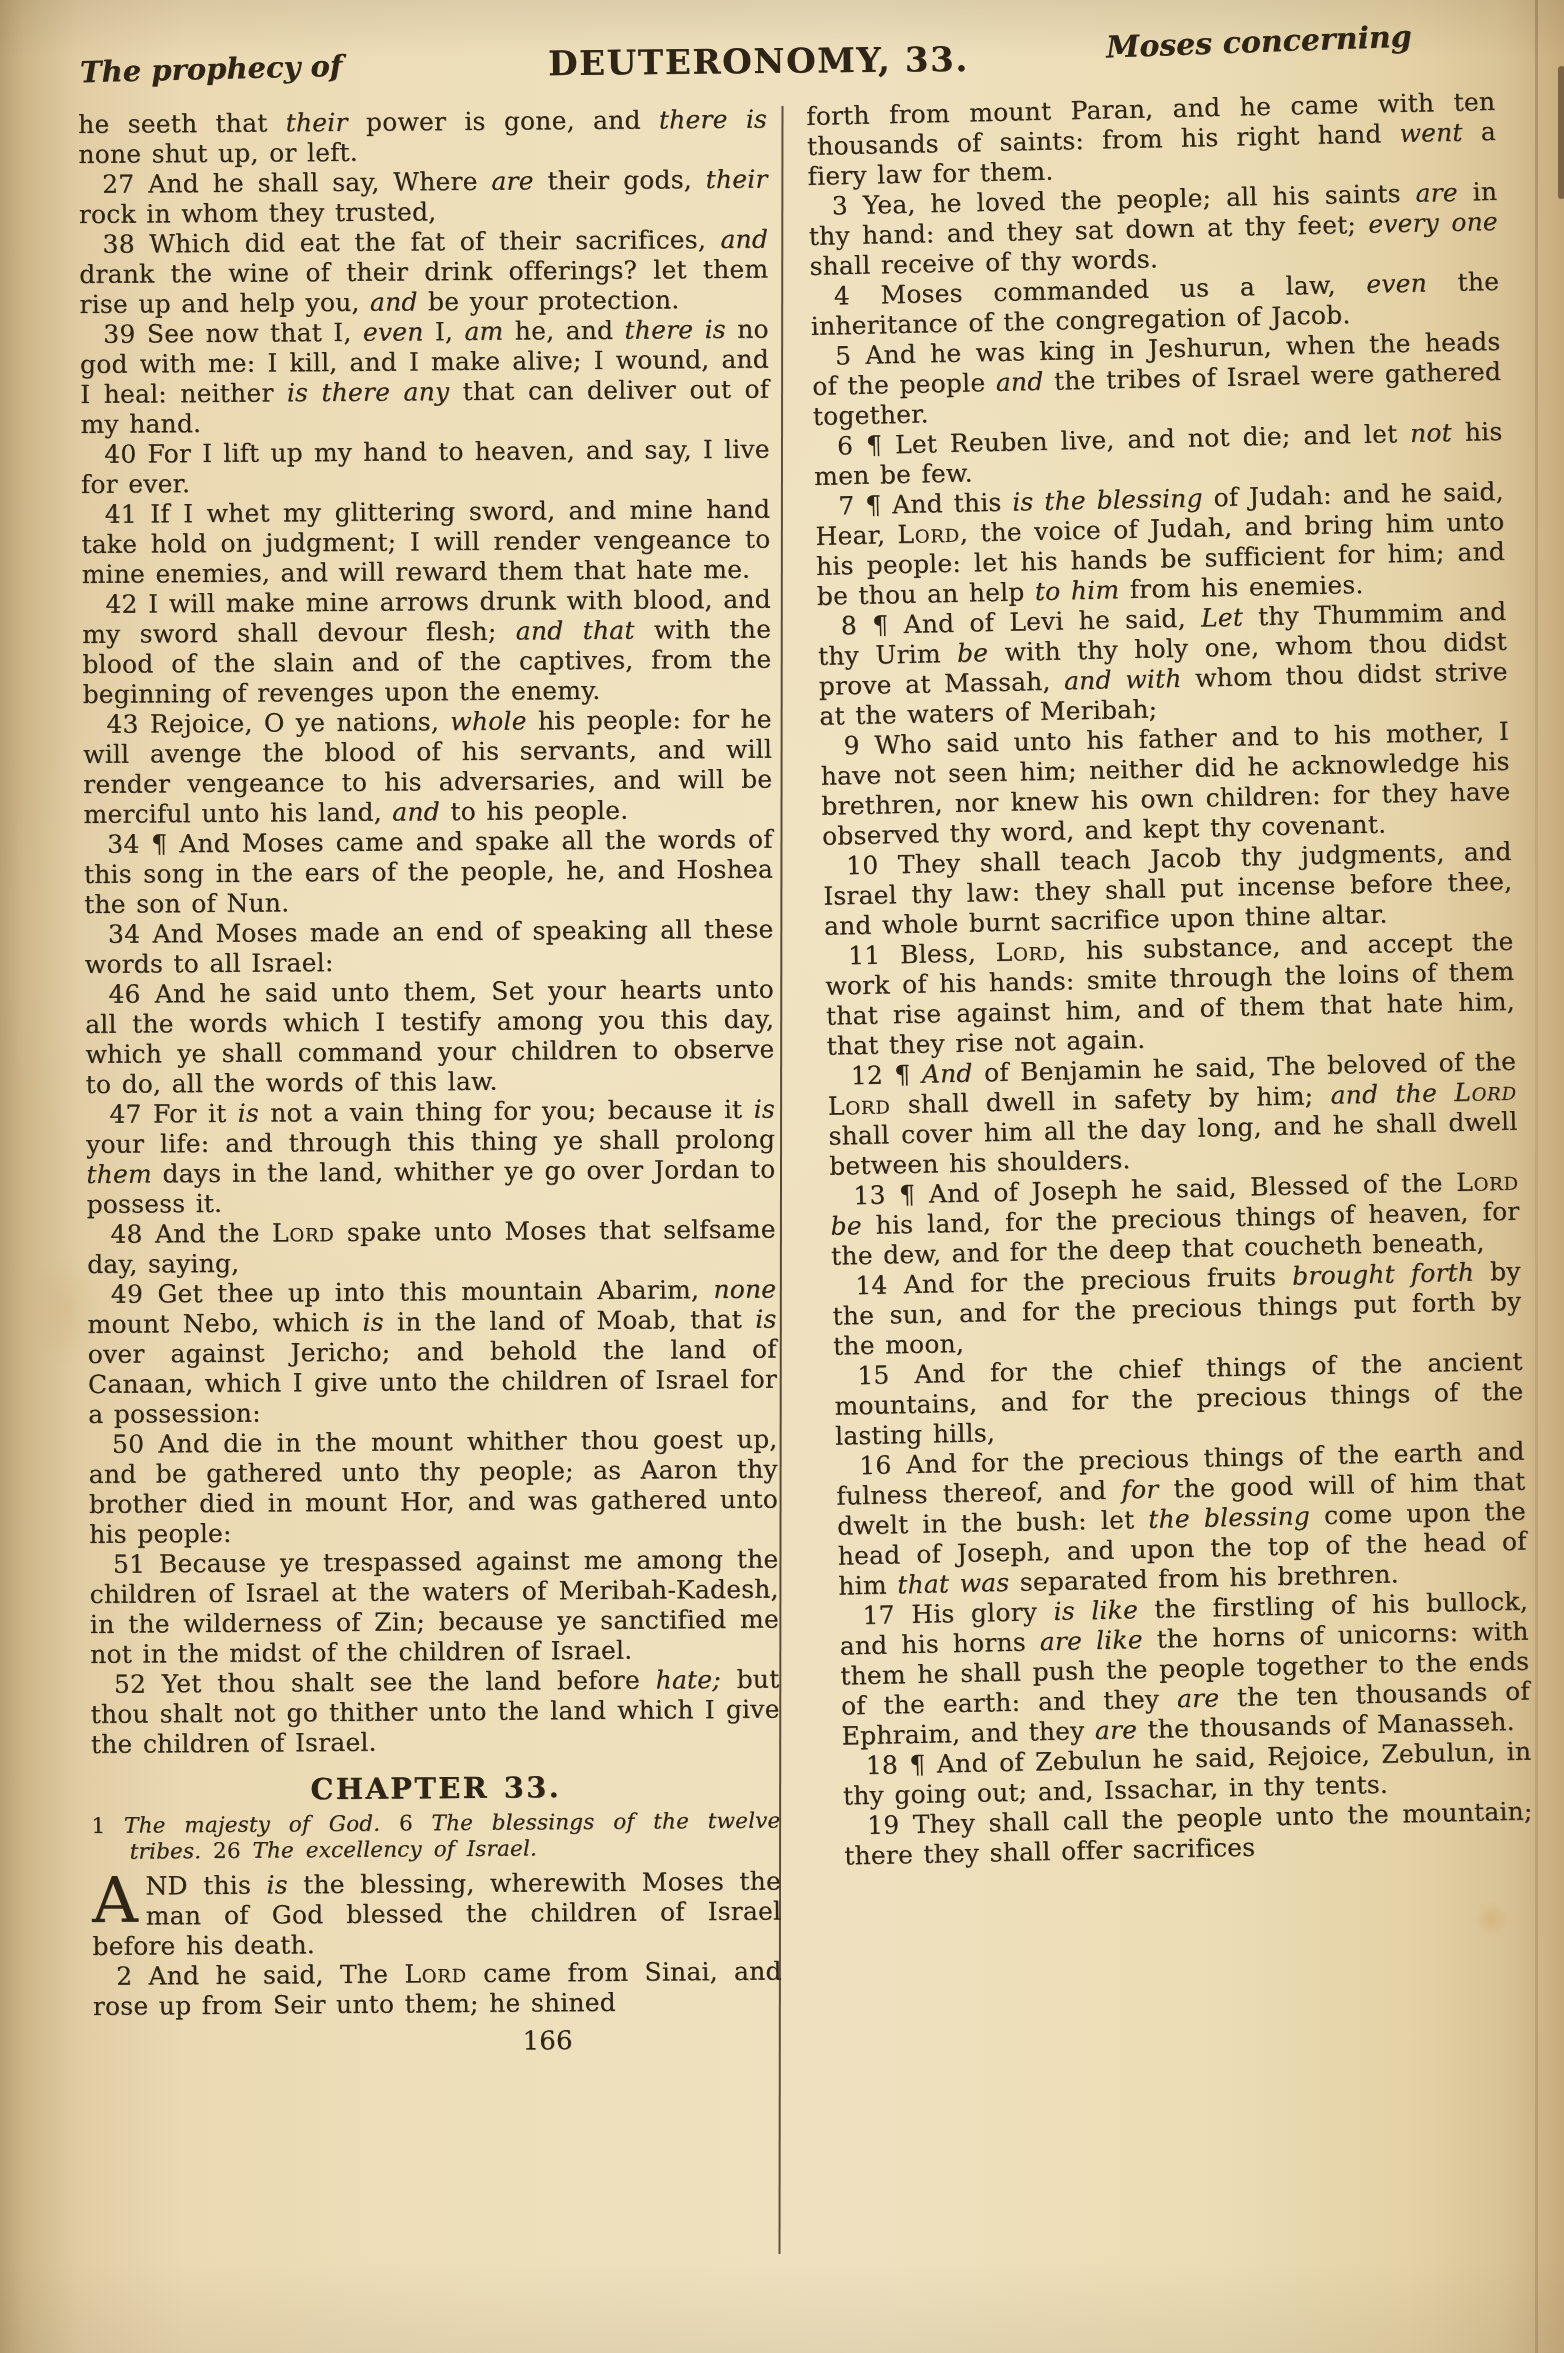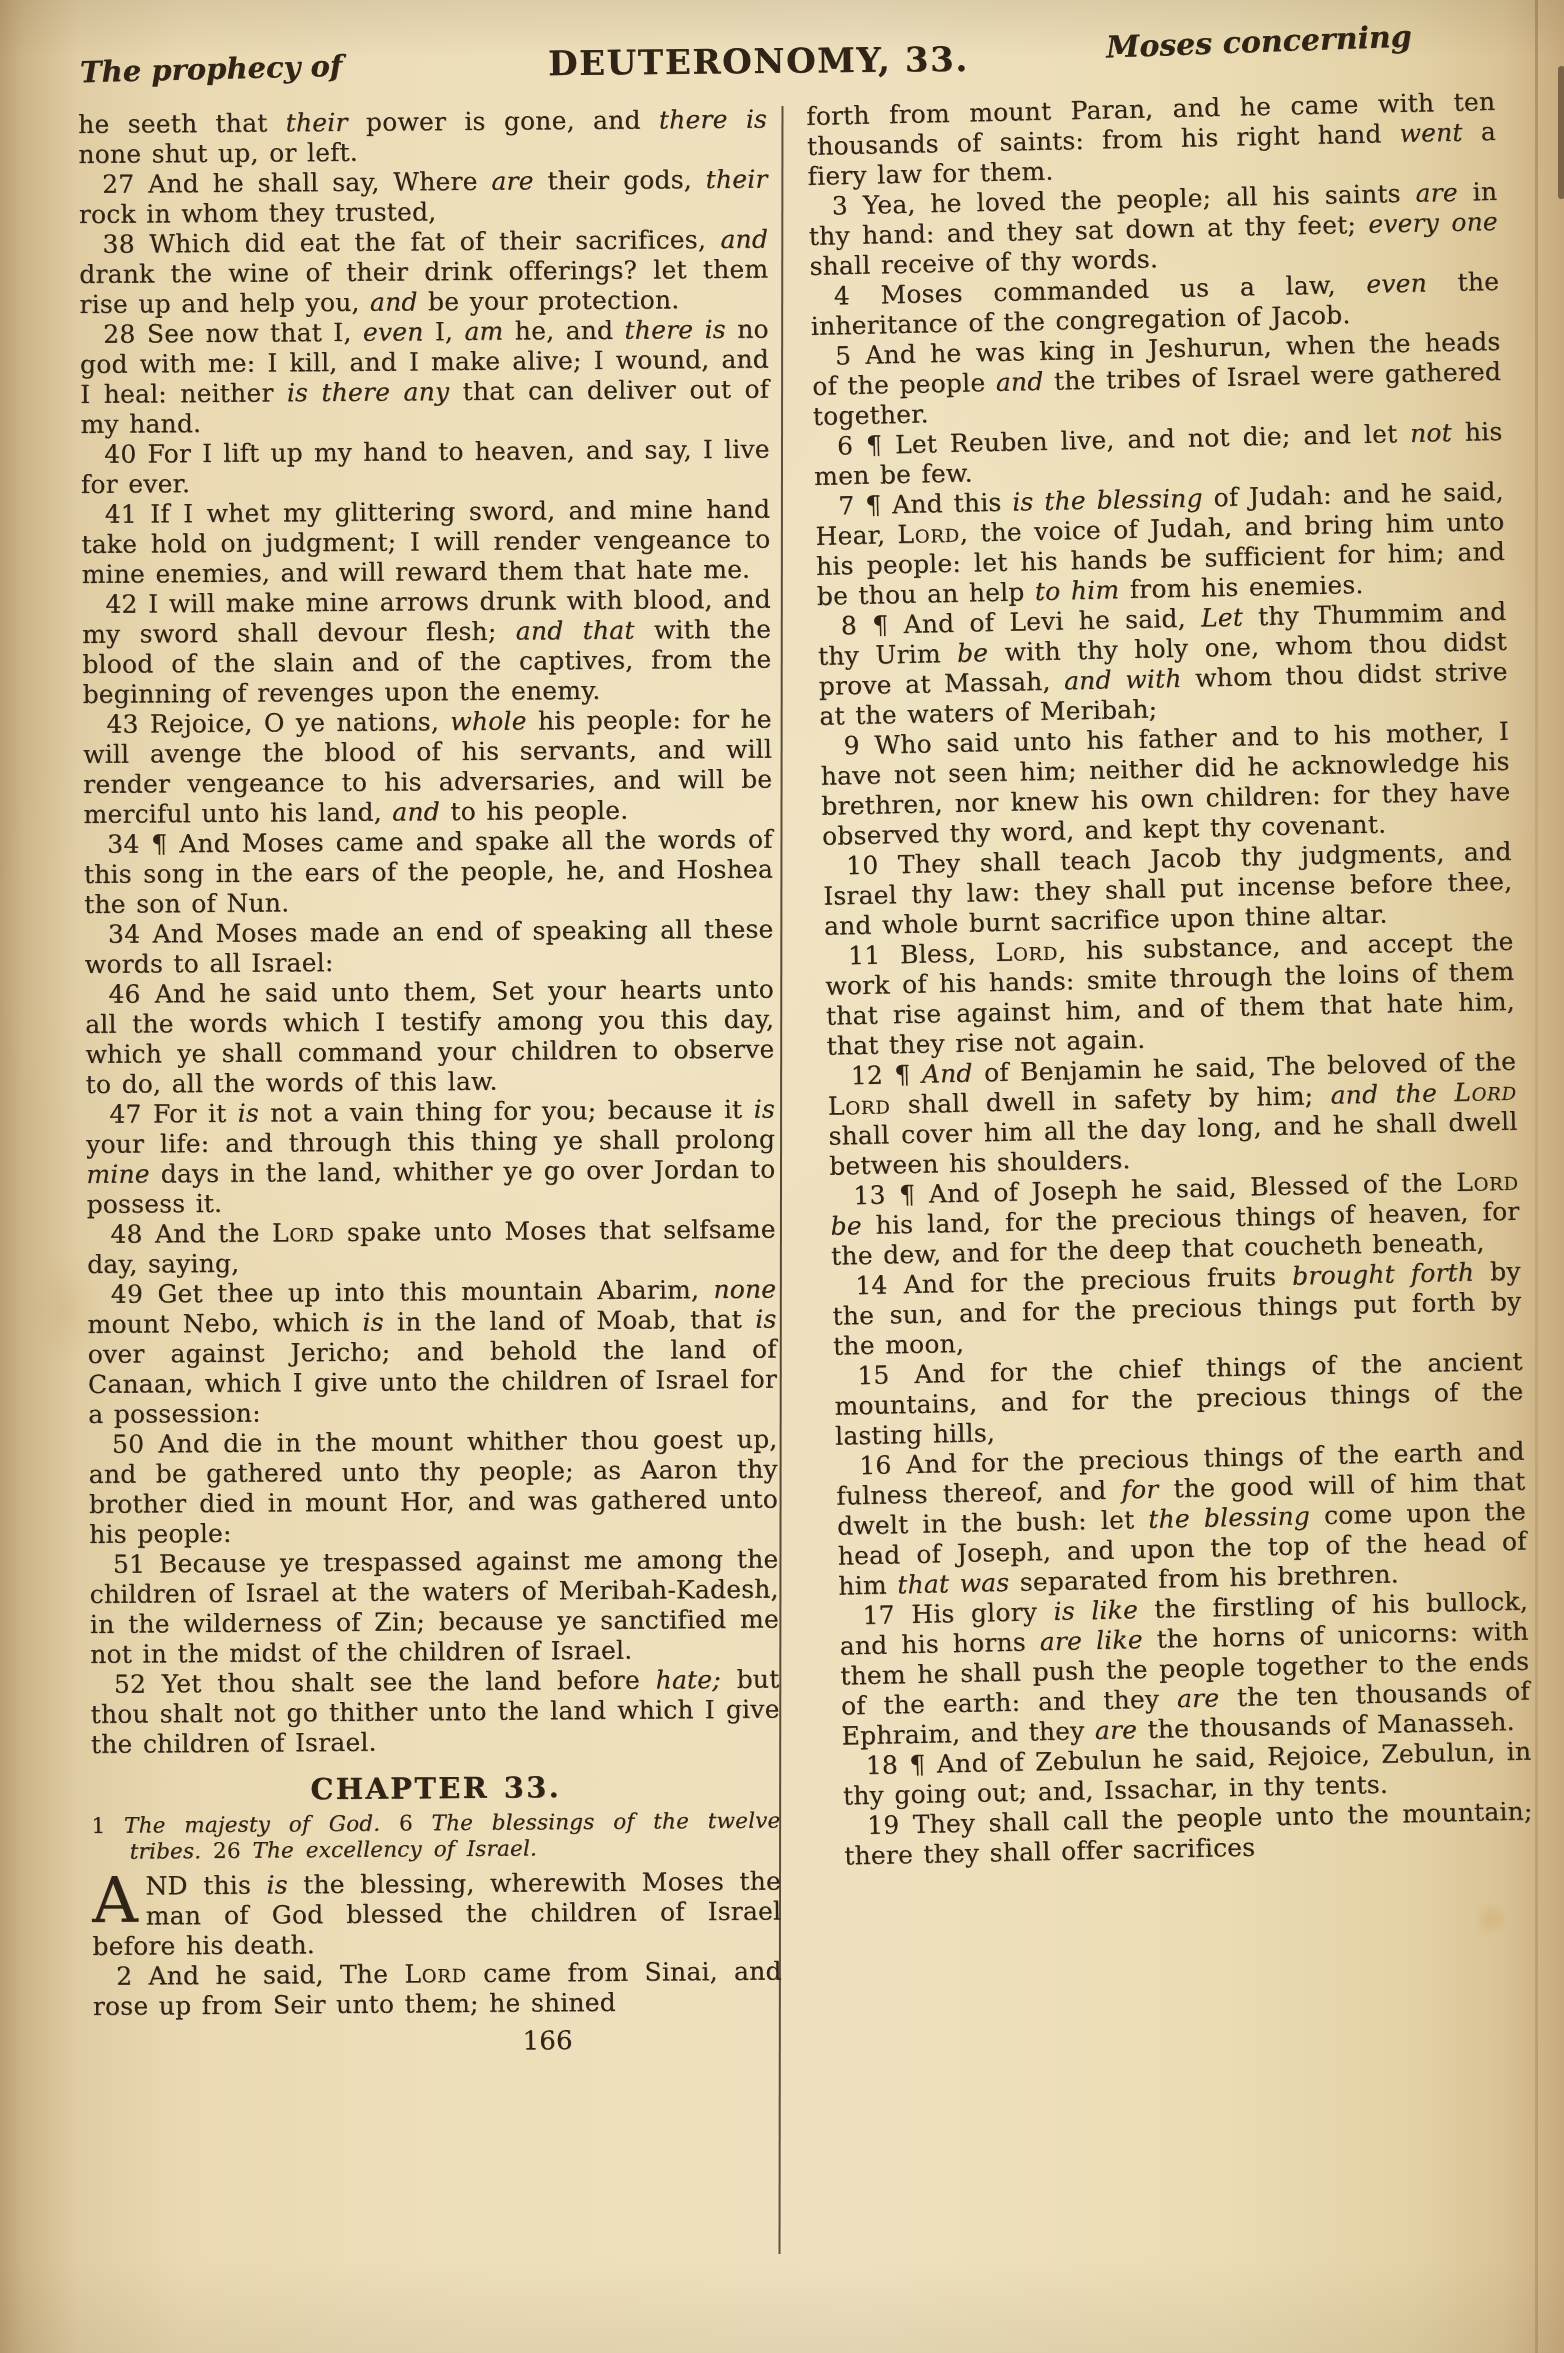--- a/index.html
+++ b/index.html
@@ -66,29 +66,29 @@
   <div class="running-head rh-left">The prophecy of</div>
   <div class="running-head rh-center">DEUTERONOMY, 33.</div>
   <div class="running-head rh-right">Moses concerning</div>
 
   <div class="divider"></div>
 
   <div class="col col-left" id="col-left">
       <p class="cont">he seeth that <i>their</i> power is gone, and <i>there is</i> none shut up, or left.</p>
       <p class="verse"><span class="vn">27 </span>And he shall say, Where <i>are</i> their gods, <i>their</i> rock in whom they trusted,</p>
       <p class="verse"><span class="vn">38 </span>Which did eat the fat of their sacrifices, <i>and</i> drank the wine of their drink offerings? let them rise up and help you, <i>and</i> be your protection.</p>
-      <p class="verse"><span class="vn">28 </span>See now that I, <i>even</i> I, <i>am</i> he, and <i>there is</i> no god with me: I kill, and I make alive; I wound, and I heal: neither <i>is there any</i> that can deliver out of my hand.</p>
+      <p class="verse"><span class="vn">39 </span>See now that I, <i>even</i> I, <i>am</i> he, and <i>there is</i> no god with me: I kill, and I make alive; I wound, and I heal: neither <i>is there any</i> that can deliver out of my hand.</p>
       <p class="verse"><span class="vn">40 </span>For I lift up my hand to heaven, and say, I live for ever.</p>
       <p class="verse"><span class="vn">41 </span>If I whet my glittering sword, and mine hand take hold on judgment; I will render vengeance to mine enemies, and will reward them that hate me.</p>
       <p class="verse"><span class="vn">42 </span>I will make mine arrows drunk with blood, and my sword shall devour flesh; <i>and that</i> with the blood of the slain and of the captives, from the beginning of revenges upon the enemy.</p>
       <p class="verse"><span class="vn">43 </span>Rejoice, O ye nations, <i>whole</i> his people: for he will avenge the blood of his servants, and will render vengeance to his adversaries, and will be merciful unto his land, <i>and</i> to his people.</p>
       <p class="verse"><span class="vn">34 </span>¶ And Moses came and spake all the words of this song in the ears of the people, he, and Hoshea the son of Nun.</p>
       <p class="verse"><span class="vn">34 </span>And Moses made an end of speaking all these words to all Israel:</p>
       <p class="verse"><span class="vn">46 </span>And he said unto them, Set your hearts unto all the words which I testify among you this day, which ye shall command your children to observe to do, all the words of this law.</p>
-      <p class="verse"><span class="vn">47 </span>For it <i>is</i> not a vain thing for you; because it <i>is</i> your life: and through this thing ye shall prolong <i>mine</i> days in the land, whither ye go over Jordan to possess it.</p>
+      <p class="verse"><span class="vn">47 </span>For it <i>is</i> not a vain thing for you; because it <i>is</i> your life: and through this thing ye shall prolong <i>them</i> days in the land, whither ye go over Jordan to possess it.</p>
       <p class="verse"><span class="vn">48 </span>And the <span class="sc">Lord</span> spake unto Moses that selfsame day, saying,</p>
       <p class="verse"><span class="vn">49 </span>Get thee up into this mountain Abarim, <i>none</i> mount Nebo, which <i>is</i> in the land of Moab, that <i>is</i> over against Jericho; and behold the land of Canaan, which I give unto the children of Israel for a possession:</p>
       <p class="verse"><span class="vn">50 </span>And die in the mount whither thou goest up, and be gathered unto thy people; as Aaron thy brother died in mount Hor, and was gathered unto his people:</p>
       <p class="verse"><span class="vn">51 </span>Because ye trespassed against me among the children of Israel at the waters of Meribah-Kadesh, in the wilderness of Zin; because ye sanctified me not in the midst of the children of Israel.</p>
       <p class="verse"><span class="vn">52 </span>Yet thou shalt see the land before <i>hate;</i> but thou shalt not go thither unto the land which I give the children of Israel.</p>
       <h2 class="chapter">CHAPTER 33.</h2>
       <p class="summary">1 <i>The majesty of God.</i> 6 <i>The blessings of the twelve tribes.</i> 26 <i>The excellency of Israel.</i></p>
       <p class="first-verse"><span class="dropcap">A</span>ND this <i>is</i> the blessing, wherewith Moses the man of God blessed the children of Israel before his death.</p>
       <p class="verse"><span class="vn">2 </span>And he said, The <span class="sc">Lord</span> came from Sinai, and rose up from Seir unto them; he shined</p>
       <div class="pagenum">166</div>

